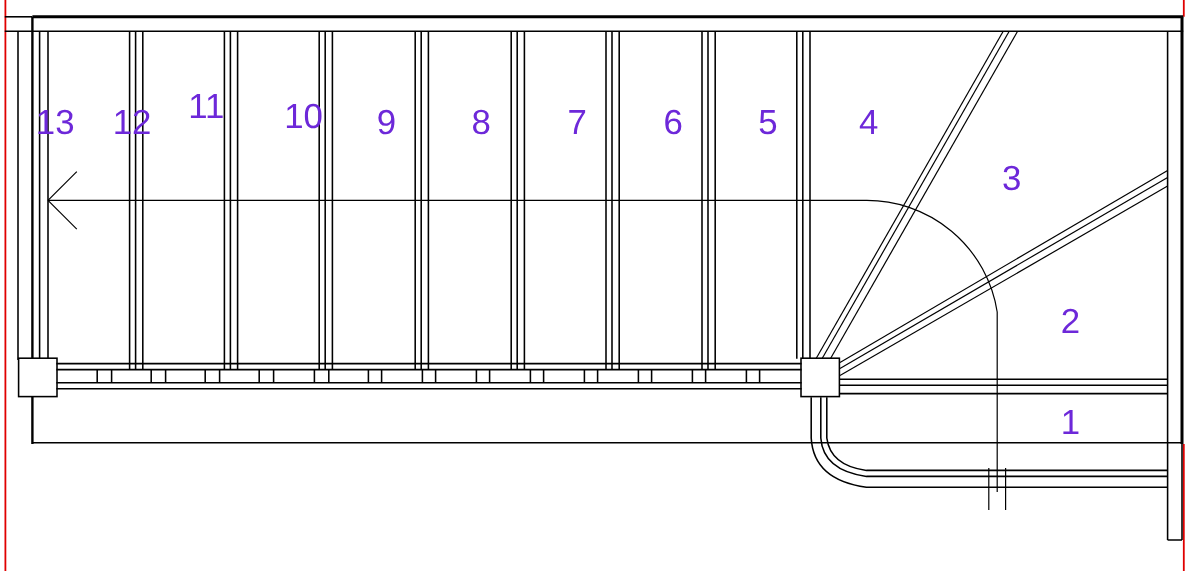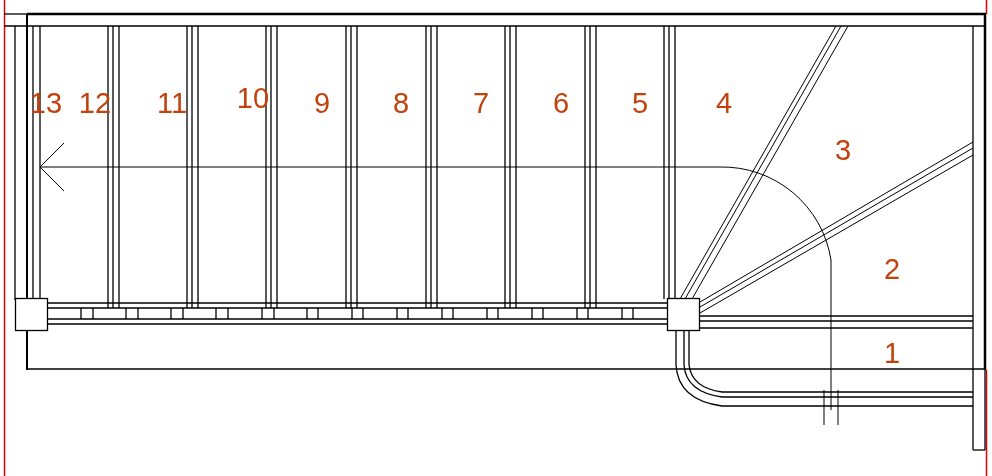--- a/index.html
+++ b/index.html
@@ -1,18 +1,18 @@
 <!DOCTYPE html>
 <html><head>
 <meta charset="utf-8">
 <style>
   html,body{margin:0;padding:0;background:#fff;}
   body{width:992px;height:476px;overflow:hidden;position:relative;font-family:"Liberation Sans",sans-serif;}
   svg{position:absolute;left:0;top:0;}
-  .num{position:absolute;font-size:29px;color:#c2410c;transform:translate(-50%,-50%);line-height:1;}
+  .num{position:absolute;font-size:29px;color:#6d28d9;transform:translate(-50%,-50%);line-height:1;}
 </style>
 </head>
 <body>
 
 <svg width="992" height="476" viewBox="0 0 992 476" fill="none" stroke="#000" stroke-width="1.3">
 
   <line x1="4.5" y1="0" x2="4.5" y2="476" stroke="#e00000" stroke-width="1.5"></line>
   <line x1="986.5" y1="0" x2="986.5" y2="14" stroke="#e00000" stroke-width="1.5"></line>
   <line x1="986.5" y1="370" x2="986.5" y2="476" stroke="#e00000" stroke-width="1.5"></line>
 
@@ -126,16 +126,16 @@
     <div class="num" style="left: 892px; top: 353px;">1</div>
     <div class="num" style="left: 892px; top: 269px;">2</div>
     <div class="num" style="left: 843px; top: 150px;">3</div>
     <div class="num" style="left: 724px; top: 103px;">4</div>
     <div class="num" style="left: 640px; top: 103px;">5</div>
     <div class="num" style="left: 561px; top: 103px;">6</div>
     <div class="num" style="left: 481px; top: 103px;">7</div>
     <div class="num" style="left: 401px; top: 103px;">8</div>
     <div class="num" style="left: 322px; top: 103px;">9</div>
     <div class="num" style="left: 253px; top: 98px;">10</div>
-    <div class="num" style="left: 172px; top: 103px; text-align: center;">11</div>
-    <div class="num" style="left: 95px; top: 103px;">12</div>
+    <div class="num" style="left: 172px; top: 90px; text-align: center;">11</div>
+    <div class="num" style="left: 110px; top: 103px;">12</div>
     <div class="num" style="left: 46px; top: 103px;">13</div>
   </div>
 
 </body></html>

